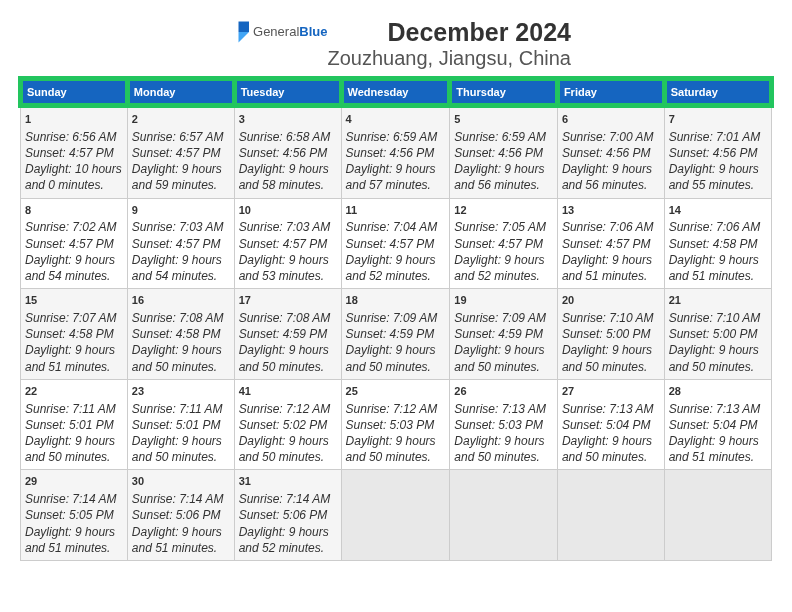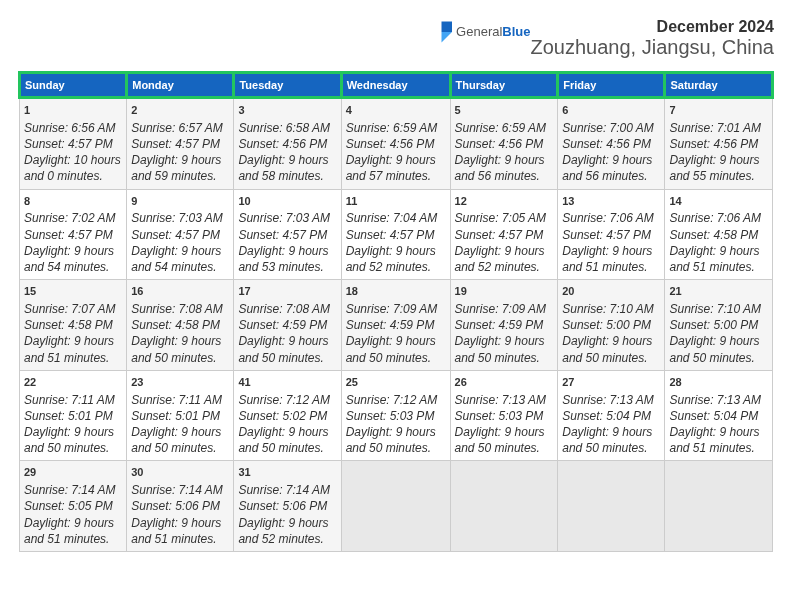--- a/index.html
+++ b/index.html
@@ -10,65 +10,65 @@
       background: #fff;
       overflow: hidden;
     }
     .page {
       width: 792px;
       height: 612px;
       padding: 18px 18px 10px 18px;
     }
     .header {
       display: flex;
-      justify-content: flex-end;
+      justify-content: center;
       align-items: flex-start;
-      margin-bottom: 12px;
+      margin-bottom: 6px;
     }
     .logo {
       display: flex;
       align-items: center;
       gap: 4px;
     }
     .logo-text {
       font-size: 13px;
       line-height: 1.2;
     }
     .logo-general { color: #555; font-weight: normal; }
     .logo-blue { color: #1565c0; font-weight: bold; }
     .logo-icon {
       width: 28px;
       height: 28px;
     }
     .title-block {
       text-align: right;
     }
     .title-block h1 {
-      font-size: 16px;
+      font-size: 25px;
       font-weight: bold;
       color: #333;
     }
     .title-block h2 {
       font-size: 20px;
       font-weight: normal;
       color: #555;
     }
     .calendar {
       width: 100%;
       border-collapse: collapse;
       font-size: 9.5px;
     }
     .calendar thead tr th {
       background: #1565c0;
       color: #fff;
       padding: 5px 4px;
       text-align: left;
       font-size: 11px;
       font-weight: bold;
-      border: 3px solid #22c55e;
+      border: 5px solid #22c55e;
     }
     .calendar tbody tr td {
       border: 1px solid #ccc;
       padding: 4px 4px;
       vertical-align: top;
       height: 80px;
       width: 113px;
       background: #fff;
       color: #333;
       font-size: 9px;

